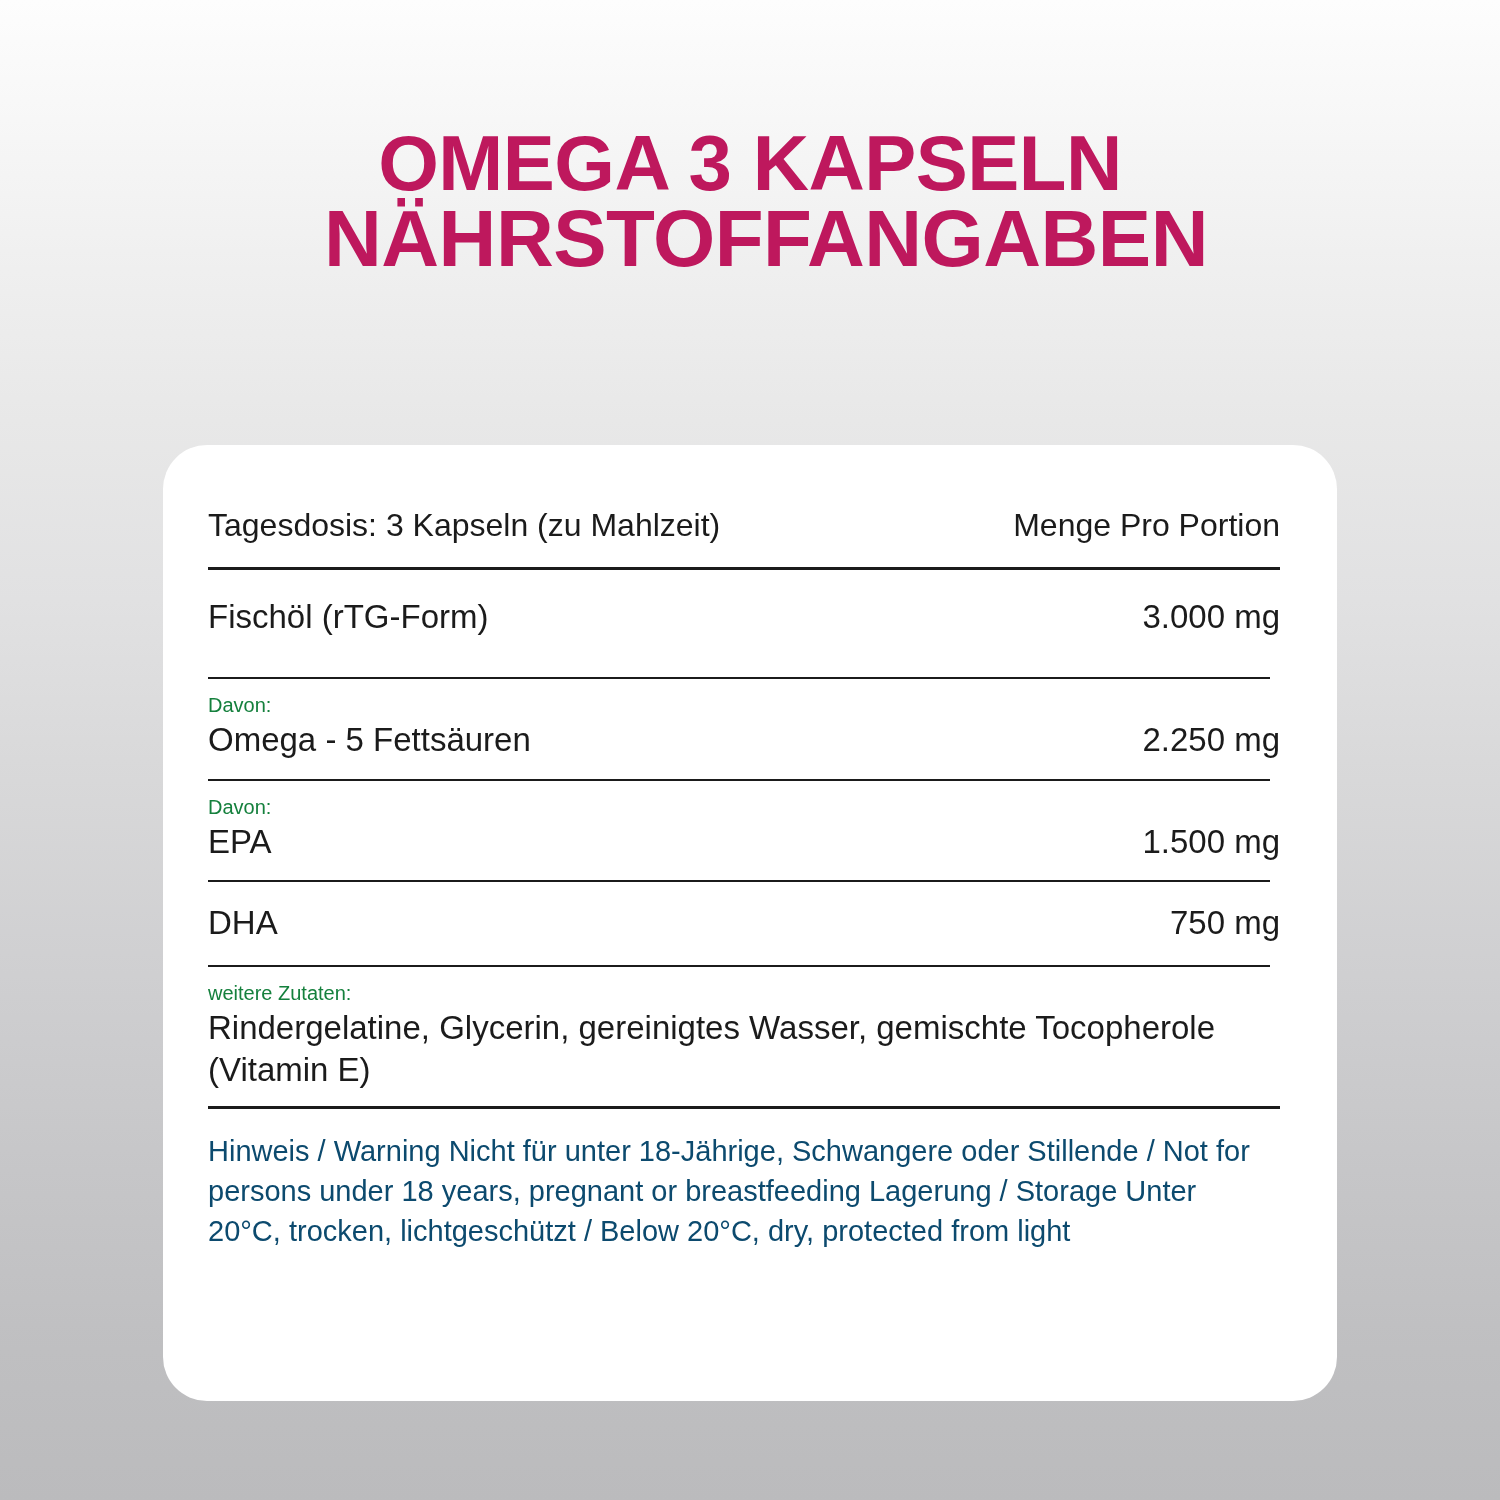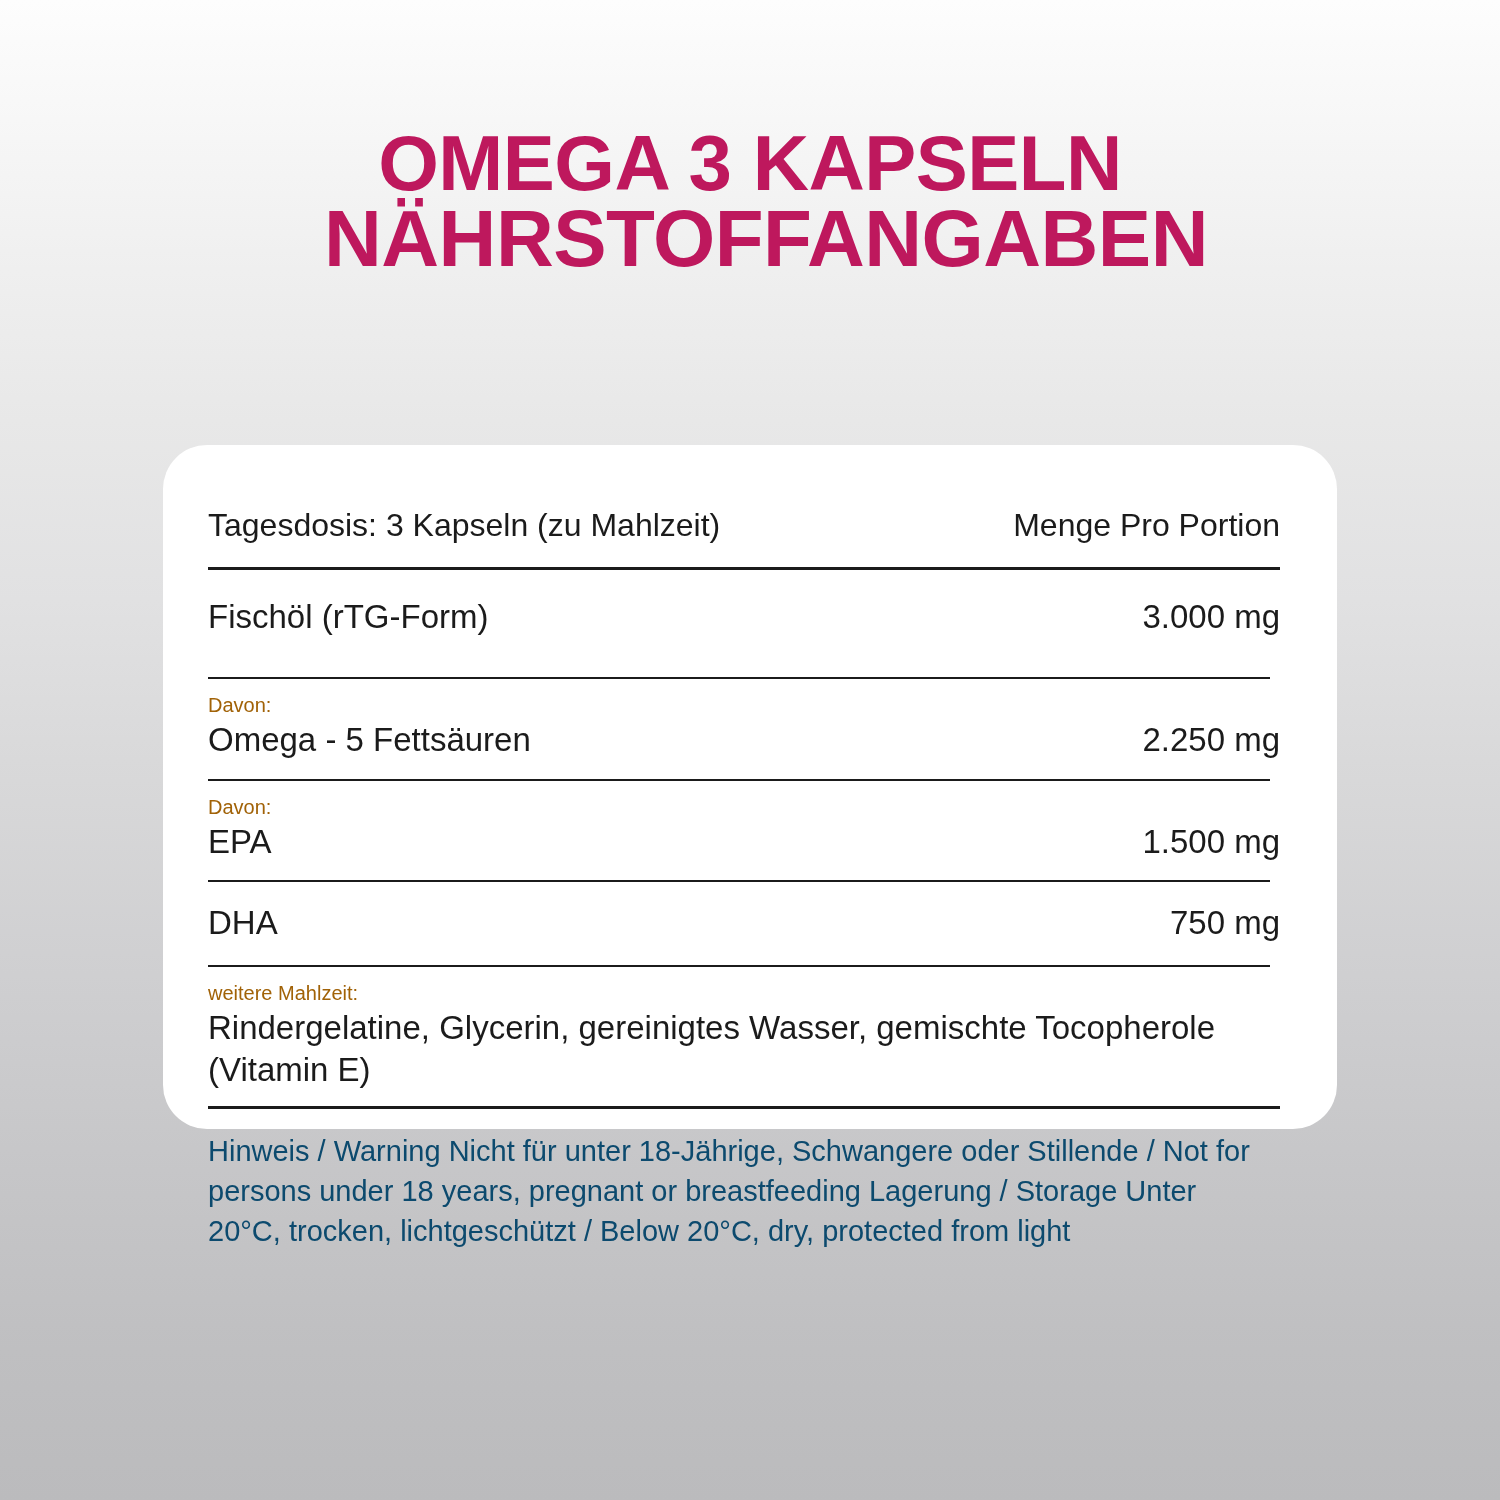--- a/index.html
+++ b/index.html
@@ -49,21 +49,21 @@
   }
   .title .line { display: block; white-space: nowrap; }
   .title .line-2 { font-size: 80px; padding-left: 32px; }
 
   
   .card {
     position: absolute;
     left: 163px;
     top: 445px;
     width: 1174px;
-    height: 684px;
+    height: 956px;
     background: #ffffff;
     border-radius: 44px;
   }
 
   .table {
     position: absolute;
     left: 45px;
     top: 60px;
     width: 1072px;
   }
@@ -73,21 +73,21 @@
     align-items: flex-end;
     justify-content: space-between;
   }
 
   .cell-label { text-align: left; }
   .cell-value { text-align: right; white-space: nowrap; }
 
   .sub {
     display: block;
     font-size: 20px;
-    color: #a16207;
+    color: #15803d;
     line-height: 1.25;
     margin-bottom: 1px;
   }
 
   .main-text {
     display: block;
     font-size: 33px;
     color: #1b1b1b;
     line-height: 1.25;
     font-weight: 400;
@@ -192,21 +192,21 @@
         <div class="cell-label">
           <span class="main-text">DHA</span>
         </div>
         <div class="cell-value">
           <span class="value-text">750 mg</span>
         </div>
       </div>
       <div class="rule rule-thin"></div>
 
       <div class="ingredients">
-        <span class="sub">weitere Mahlzeit:</span>
+        <span class="sub">weitere Zutaten:</span>
         <span class="main-text">Rindergelatine, Glycerin, gereinigtes Wasser, gemischte Tocopherole (Vitamin E)</span>
       </div>
       <div class="rule rule-bottom"></div>
 
       <div class="warning">Hinweis / Warning Nicht für unter 18-Jährige, Schwangere oder Stillende / Not for persons under 18 years, pregnant or breastfeeding Lagerung / Storage Unter 20°C, trocken, lichtgeschützt / Below 20°C, dry, protected from light</div>
 
     </div>
   </div>
 
 </div>

